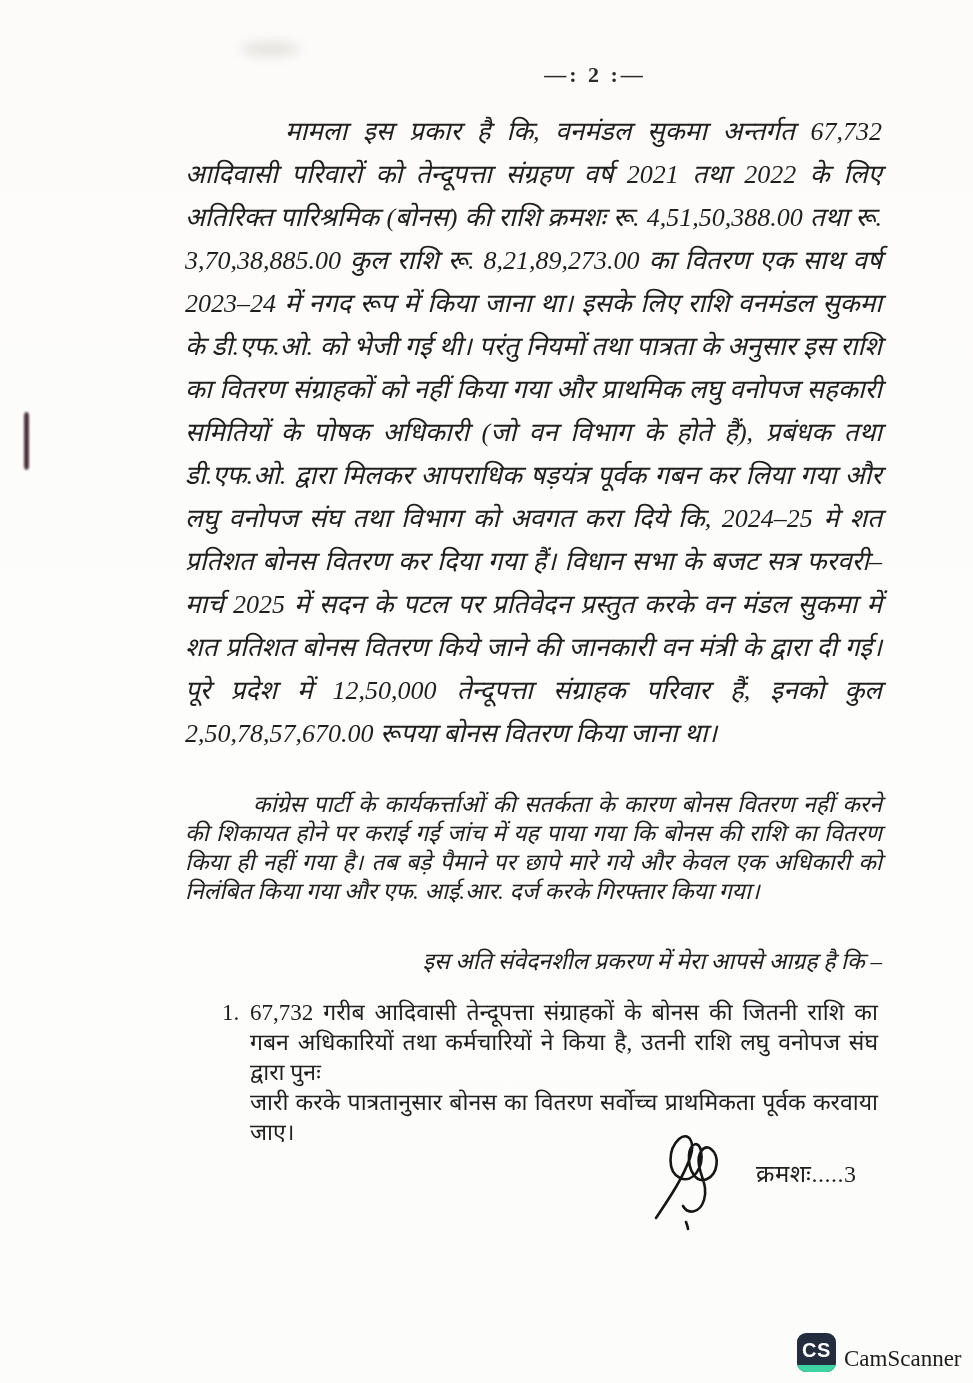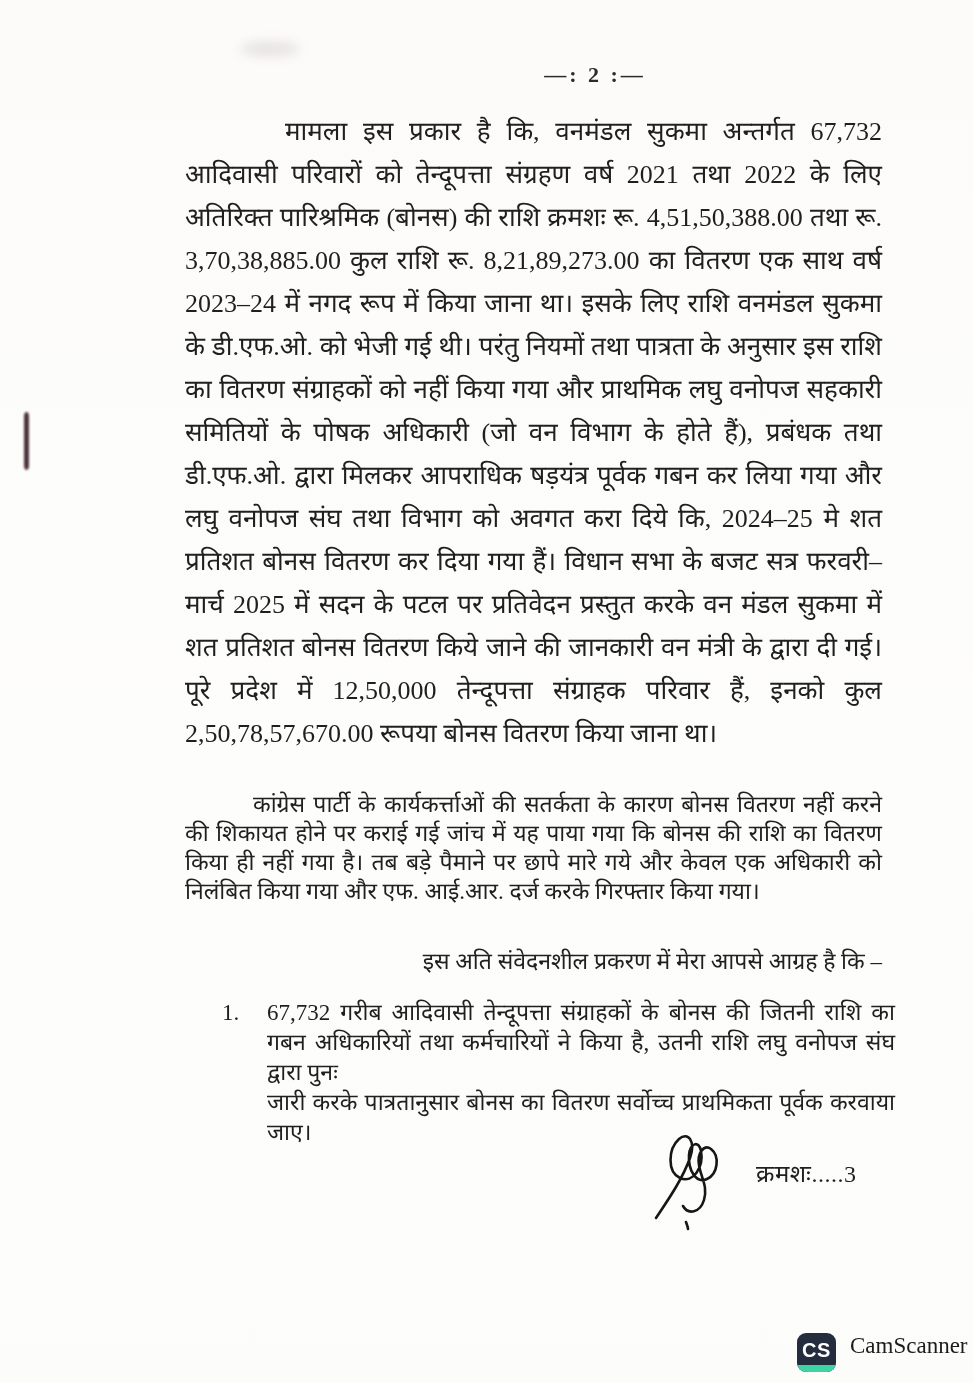--- a/index.html
+++ b/index.html
@@ -53,20 +53,21 @@
     letter-spacing: 3px;
     color: #2b2b2b;
   }
 
   .para {
     position: absolute;
     left: 185px;
     width: 697px;
     text-align: justify;
     color: #1f1f1f;
+    font-style: italic;
   }
   .para1 {
     top: 110px;
     font-size: 26px;
     line-height: 43px;
     text-indent: 100px;
   }
   .para2 {
     top: 790px;
     font-size: 23px;
@@ -90,21 +91,21 @@
     line-height: 30px;
     color: #1f1f1f;
   }
   .list-marker {
     position: absolute;
     left: 0;
     top: 0;
     width: 28px;
   }
   .list-text {
-    margin-left: 45px;
+    margin-left: 28px;
     width: 628px;
     text-align: justify;
   }
   .list-text .cont {
     text-align: justify;
   }
 
   .signature {
     position: absolute;
     left: 648px;
@@ -121,22 +122,22 @@
     color: #1f1f1f;
     letter-spacing: 0.5px;
     text-align: center;
   }
 
   .cam-footer {
     position: absolute;
     left: 797px;
     top: 1333px;
     display: flex;
-    align-items: flex-start;
-    gap: 14px;
+    align-items: flex-end;
+    gap: 8px;
   }
   .cs-badge {
     position: relative;
     width: 39px;
     height: 39px;
     background: #232d3e;
     border-radius: 9px;
     display: flex;
     align-items: center;
     justify-content: center;

